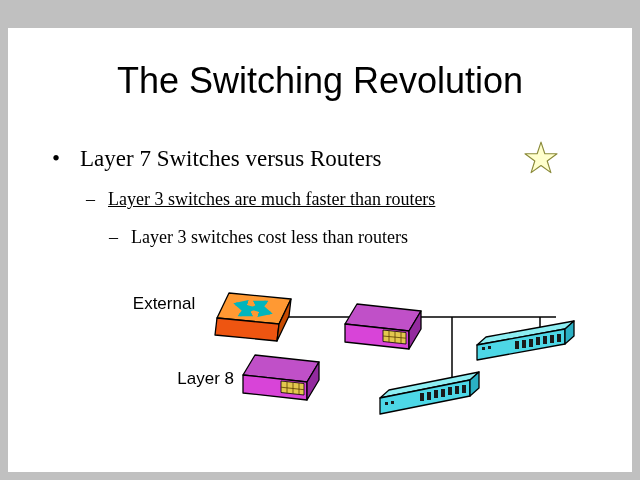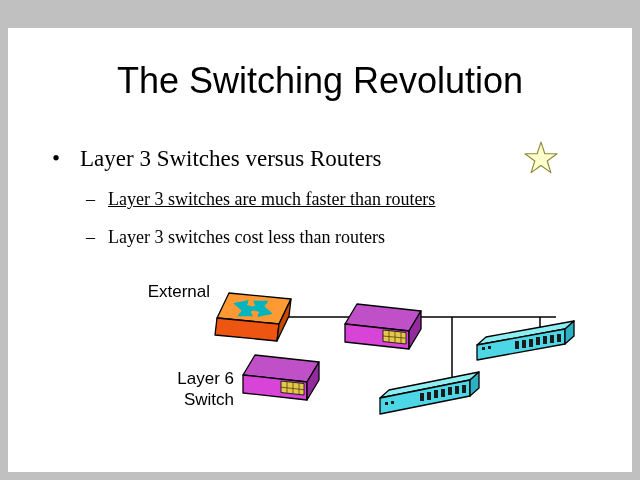--- a/index.html
+++ b/index.html
@@ -4,23 +4,23 @@
 <style>
   html,body{margin:0;padding:0;}
   .frame{position:relative;width:640px;height:480px;background:var(--frame-gray,#c0c0c0);overflow:hidden;font-family:"Liberation Serif",serif;color:var(--text-color,#000);}
   .slide{position:absolute;left:8px;top:28px;width:624px;height:444px;background:var(--slide-bg,#ffffff);}
   .title{position:absolute;left:0;top:60px;width:640px;margin:0;text-align:center;font-size:36px;font-weight:400;font-family:Liberation Sans, sans-serif;}
   .bullet-row{position:absolute;left:52px;top:146px;font-size:23px;white-space:nowrap;}
   .bullet-char{display:inline-block;width:28px;}
   .sub-row{position:absolute;left:86px;font-size:18px;white-space:nowrap;}
   .sub-row .dash{display:inline-block;width:22px;}
   .r1{top:189px;text-decoration:underline;}
-  .r2{top:227px;}
+  .r2{top:227px;margin-left:23px;}
   .label{position:absolute;font-family:"Liberation Sans",sans-serif;font-size:17px;color:#000;}
-  .label.external{left:118px;top:282px;width:92px;text-align:right;}
+  .label.external{left:118px;top:294px;width:92px;text-align:center;}
   .label.layer3{left:122px;top:368px;width:112px;text-align:right;line-height:21px;}
   .star{position:absolute;left:518px;top:136px;width:46px;height:46px;}
   .star polygon{fill:var(--star-fill,#ffffcc);stroke:var(--star-stroke,#8a8a3a);stroke-width:1.5;stroke-linejoin:round;}
   .diagram{position:absolute;left:0;top:0;width:640px;height:480px;}
   .dv{stroke:#000;stroke-width:1.3;stroke-linejoin:round;}
   .f-rt{fill:var(--router-top,#ff9933);}
   .f-rf{fill:var(--router-front,#ee5511);}
   .f-rs{fill:var(--router-side,#c64a00);}
   .f-st{fill:var(--switch-top,#c050c8);}
   .f-sf{fill:var(--switch-front,#d844d8);}
@@ -36,21 +36,21 @@
 </style>
 </head>
 <body>
 
 <div class="frame">
   <div class="slide"></div>
 
   <h1 class="title">The Switching Revolution</h1>
 
   <div class="bullet-row">
-    <span class="bullet-char">•</span><span>Layer 3 Switches versus Routers</span>
+    <span class="bullet-char">•</span><span>Layer 7 Switches versus Routers</span>
   </div>
 
   <svg class="star" viewBox="0 0 60 60">
     <polygon points="30,8 35,23.1 50.9,23.2 38.1,32.6 42.9,47.8 30,38.5 17.1,47.8 21.9,32.6 9.1,23.2 25,23.1"></polygon>
   </svg>
 
   <div class="sub-row r1">
     <span class="dash">–</span><span>Layer 3 switches are much faster than routers</span>
   </div>
   <div class="sub-row r2">
@@ -128,16 +128,15 @@
       <polygon class="dv f-rs" points="279,324 291,299 289,316 277,341"></polygon>
       <g>
         <line class="arrow" x1="236" y1="304" x2="270" y2="313" marker-start="url(#ah)" marker-end="url(#ah)"></line>
         <line class="arrow" x1="266" y1="302" x2="240" y2="315" marker-start="url(#ah)" marker-end="url(#ah)"></line>
       </g>
     </g>
   </svg>
 
   <div class="label external">External</div>
   <div class="label layer3">
-    <div>Layer 6</div>
-    <div>Switch</div>
+    <div>Layer 8</div>
   </div>
 </div>
 
 </body></html>

